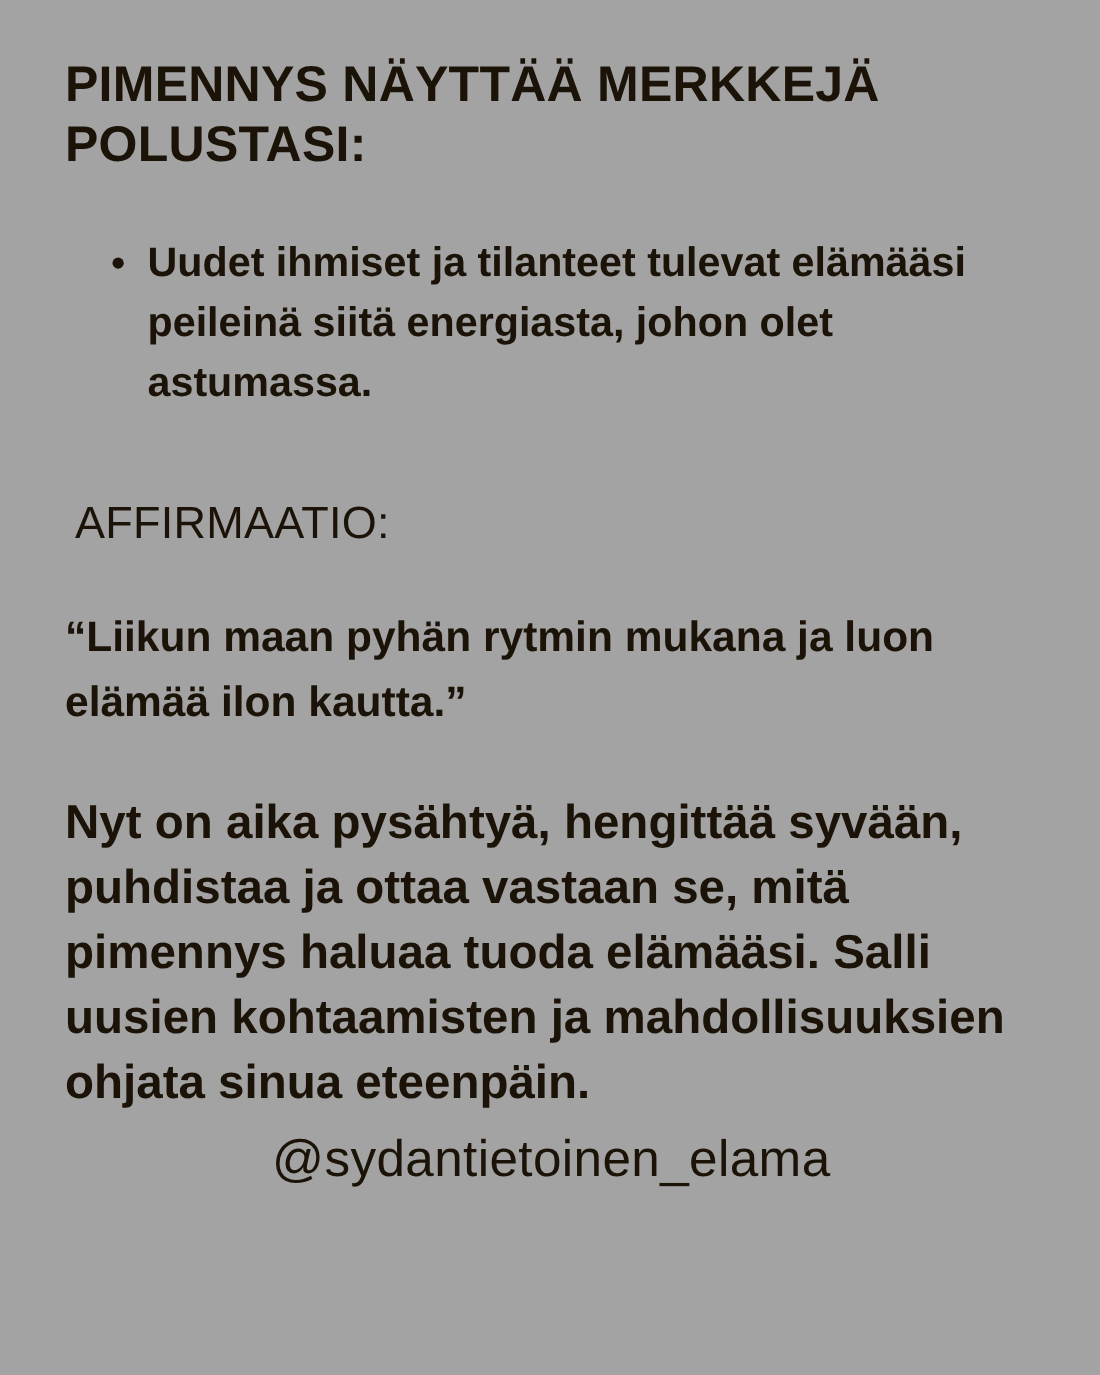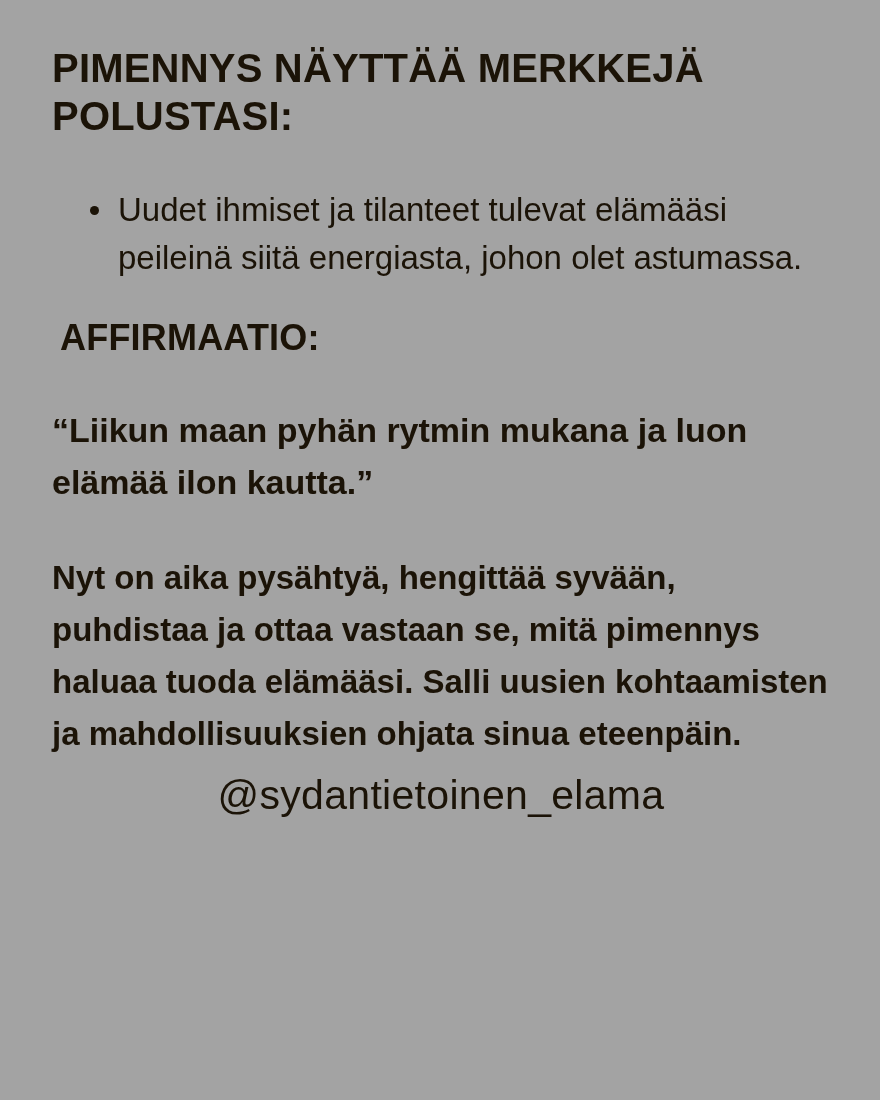--- a/index.html
+++ b/index.html
@@ -30,53 +30,53 @@
     font-weight: 700;
     letter-spacing: 0.2px;
     max-width: 720px;
   }
   .signs-list {
     margin: 46px 0 12px 0;
     padding: 0 0 0 66px;
     list-style: none;
     font-size: 33px;
     line-height: 48px;
-    font-weight: 400;
+    font-weight: 700;
     max-width: 776px;
   }
   .signs-list li {
     position: relative;
   }
   .signs-list li .bullet-dot {
     position: absolute;
     left: -28px;
     top: 20px;
     width: 9px;
     height: 9px;
     border-radius: 50%;
     background: #1b1307;
   }
   .affirmation-heading {
-    margin: 32px 0 0 0;
+    margin: 64px 0 0 0;
     padding-left: 8px;
     font-size: 36px;
     line-height: 48px;
-    font-weight: 700;
+    font-weight: 400;
     letter-spacing: 0.2px;
   }
   .affirmation-quote {
     margin: 42px 0 0 0;
     font-size: 34px;
     line-height: 52px;
     font-weight: 700;
     max-width: 776px;
   }
   .closing-paragraph {
     margin: 44px 0 0 0;
-    font-size: 33px;
+    font-size: 38px;
     line-height: 52px;
     font-weight: 700;
     max-width: 776px;
   }
   .account-handle {
     margin: 14px 0 0 0;
     text-align: center;
     font-size: 41px;
     line-height: 42px;
     font-weight: 400;

